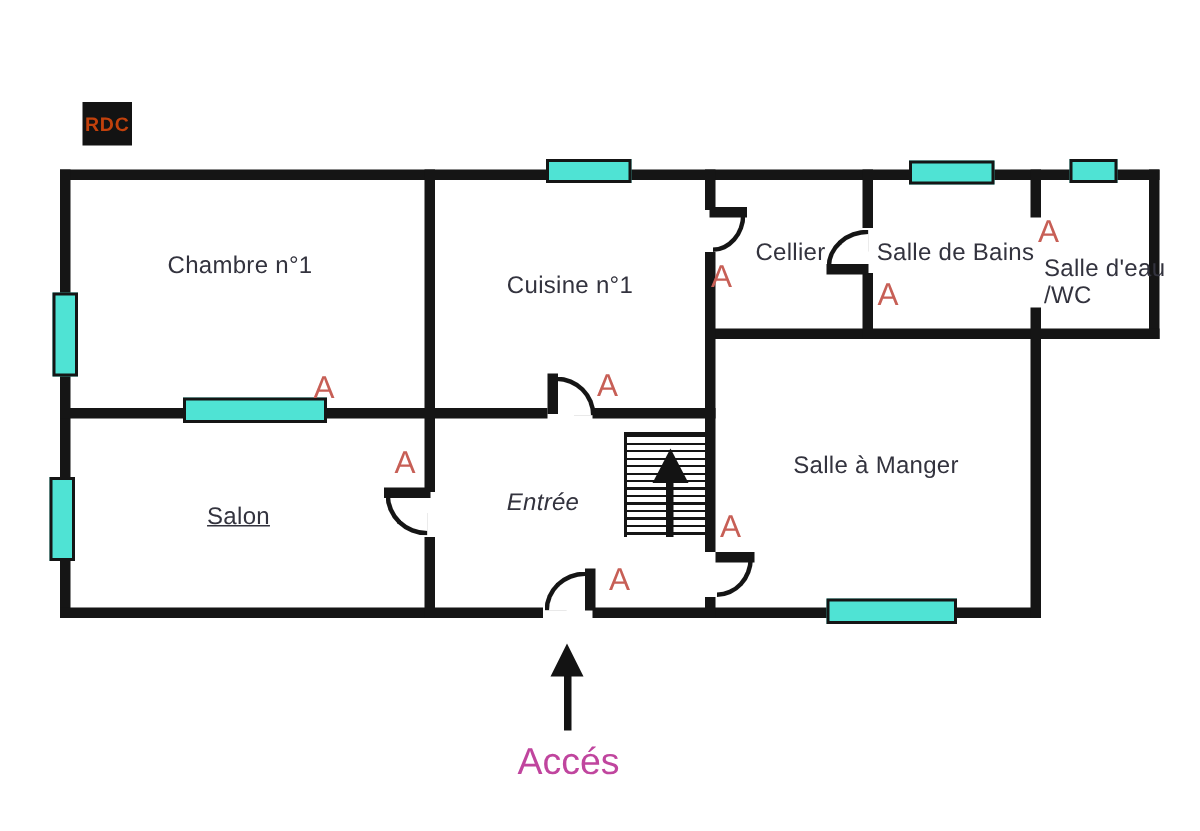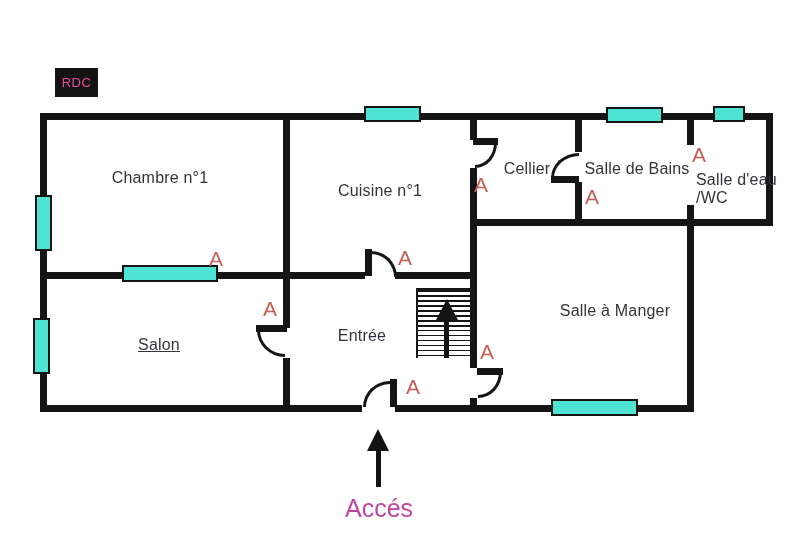--- a/index.html
+++ b/index.html
@@ -10,22 +10,22 @@
   .arc{position:absolute;box-sizing:border-box;}
   .arc-tl{border-top:3px solid #151515;border-left:3px solid #151515;border-top-left-radius:100% 100%;}
   .arc-tr{border-top:3px solid #151515;border-right:3px solid #151515;border-top-right-radius:100% 100%;}
   .arc-bl{border-bottom:3px solid #151515;border-left:3px solid #151515;border-bottom-left-radius:100% 100%;}
   .arc-br{border-bottom:3px solid #151515;border-right:3px solid #151515;border-bottom-right-radius:100% 100%;}
   .room-label{position:absolute;transform:translateX(-50%);font-size:16px;color:#33333e;
               white-space:nowrap;letter-spacing:0.2px;}
   .two-line{transform:none;line-height:18px;}
   .marker{position:absolute;transform:translate(-50%,-50%);font-size:21px;color:#c75f56;
           font-family:"Liberation Sans", sans-serif;}
-  #rdc-tag{position:absolute;left:55px;top:68px;width:43px;height:29px;background:#131313;
-           color:#ec4899;font-size:13px;font-weight:normal;display:flex;align-items:center;
+  #rdc-tag{position:absolute;left:55px;top:68px;width:33px;height:29px;background:#131313;
+           color:#c2410c;font-size:13px;font-weight:bold;display:flex;align-items:center;
            justify-content:center;letter-spacing:0.5px;}
   #stairs{position:absolute;left:416px;top:288px;width:56px;height:70px;
           border-left:2px solid #151515;border-top:2px solid #151515;box-sizing:border-box;
           background:repeating-linear-gradient(#151515 0px,#151515 1.5px,transparent 1.5px,transparent 5px);}
   .arrow-shaft{position:absolute;background:#131313;}
   .arrow-head{position:absolute;width:0;height:0;}
   #stairs-arrow-head{left:435px;top:299px;border-left:12px solid transparent;
                      border-right:12px solid transparent;border-bottom:23px solid #131313;}
   #access-arrow-head{left:367px;top:429px;border-left:11px solid transparent;
                      border-right:11px solid transparent;border-bottom:22px solid #131313;}
@@ -94,22 +94,22 @@
 
   <div class="room-label" style="left:160px;top:169px;">Chambre n°1</div>
   <div class="room-label" style="left:380px;top:182px;">Cuisine n°1</div>
   <div class="room-label" style="left:527px;top:160px;">Cellier</div>
   <div class="room-label" style="left:637px;top:160px;">Salle de Bains</div>
   <div class="room-label two-line" style="left:696px;top:171px;">
     <div>Salle d'eau</div>
     <div>/WC</div>
   </div>
   <div class="room-label" style="left:159px;top:336px;text-decoration:underline;">Salon</div>
-  <div class="room-label" style="left:362px;top:327px;">Entrée</div>
-  <div class="room-label" style="left:584px;top:302px;margin-left:31px;">Salle à Manger</div>
+  <div class="room-label" style="left:362px;top:327px;font-style:italic;">Entrée</div>
+  <div class="room-label" style="left:584px;top:302px;">Salle à Manger</div>
 
   <span class="marker" style="left:216px;top:259px;">A</span>
   <span class="marker" style="left:270px;top:309px;">A</span>
   <span class="marker" style="left:405px;top:258px;">A</span>
   <span class="marker" style="left:413px;top:387px;">A</span>
   <span class="marker" style="left:487px;top:352px;">A</span>
   <span class="marker" style="left:481px;top:185px;">A</span>
   <span class="marker" style="left:592px;top:197px;">A</span>
   <span class="marker" style="left:699px;top:155px;">A</span>
 

